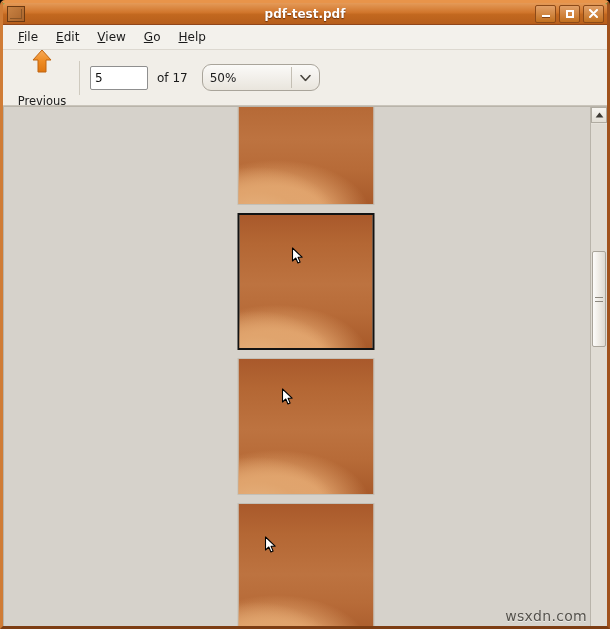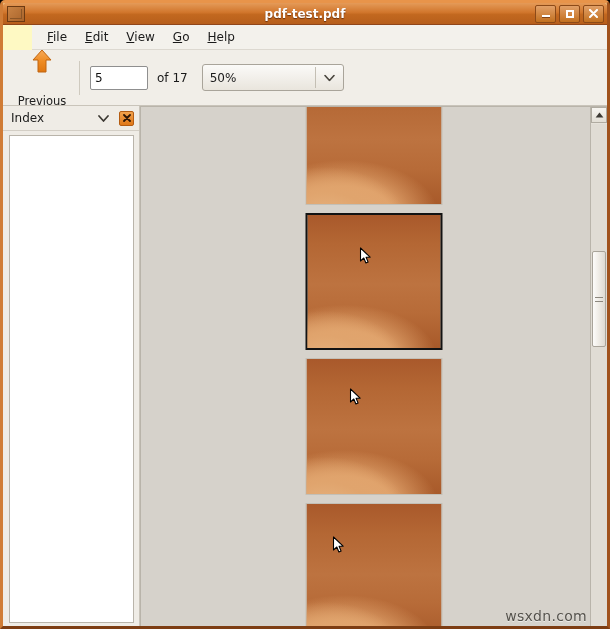--- a/index.html
+++ b/index.html
@@ -15,21 +15,21 @@
     font-size: 12px;
     color: #111;
   }
 
   
   .window {
     position: absolute;
     left: 0; top: 0;
     width: 610px; height: 629px;
     box-sizing: border-box;
-    background: #fef9c3;
+    background: #22c55e;
     border: 3px solid;
     border-color: #e8944a #a0521d #7d3d13 #d07c36;
     border-radius: 5px 5px 0 0;
     overflow: hidden;
   }
 
   
   .titlebar {
     position: relative;
     height: 21px;
@@ -91,21 +91,20 @@
   }
 
   
   .menubar {
     height: 24px;
     background: #f3f1ec;
     display: flex;
     align-items: center;
     padding-left: 6px;
     border-bottom: 1px solid #dcd8d0;
-    margin-left: 29px;
   }
   .menu-item {
     padding: 3px 9px;
     font-size: 12px;
     color: #1a1a1a;
     white-space: nowrap;
   }
   .menu-item u { text-decoration: underline; }
 
   
@@ -145,24 +144,24 @@
     outline: none;
   }
   .of-label {
     margin-left: 9px;
     font-size: 12px;
     color: #1a1a1a;
     white-space: nowrap;
   }
   .zoom-combo {
     margin-left: 14px;
-    width: 142px; height: 27px;
+    width: 118px; height: 27px;
     box-sizing: border-box;
     border: 1px solid #a9a49a;
-    border-radius: 3px;
+    border-radius: 9px;
     background: linear-gradient(to bottom,#fbfaf8 0%, #e9e5dd 100%);
     display: flex;
     align-items: center;
     position: relative;
   }
   .zoom-value { padding-left: 7px; font-size: 12px; color: #1a1a1a; }
   .zoom-divider {
     position: absolute; right: 27px; top: 2px; bottom: 2px;
     width: 1px; background: #c4bfb4;
   }
@@ -359,34 +358,20 @@
       <span class="zoom-value">50%</span>
       <span class="zoom-divider"></span>
       <svg class="zoom-chevron" viewBox="0 0 11 7">
         <path d="M1 1 L5.5 6 L10 1" fill="none" stroke="#4a463f" stroke-width="1.6" stroke-linecap="round" stroke-linejoin="round"></path>
       </svg>
     </div>
   </div>
 
   <div class="content">
 
-    <div class="sidebar">
-      <div class="sidebar-header">
-        <span class="sidebar-title">Index</span>
-        <svg class="sb-chevron" viewBox="0 0 11 7">
-          <path d="M1 1 L5.5 6 L10 1" fill="none" stroke="#3c3933" stroke-width="1.7" stroke-linecap="round" stroke-linejoin="round"></path>
-        </svg>
-        <div class="sb-close">
-          <svg width="8" height="8" viewBox="0 0 8 8">
-            <path d="M1 1 L7 7 M7 1 L1 7" stroke="#2d1505" stroke-width="1.8" stroke-linecap="round"></path>
-          </svg>
-        </div>
-      </div>
-      <div class="sidebar-body"></div>
-    </div>
 
     <div class="docpane">
 
       <div class="pages-col">
 
         <div class="page-thumb">
           <div class="sheen"></div>
         </div>
 
         <div class="page-thumb selected">

